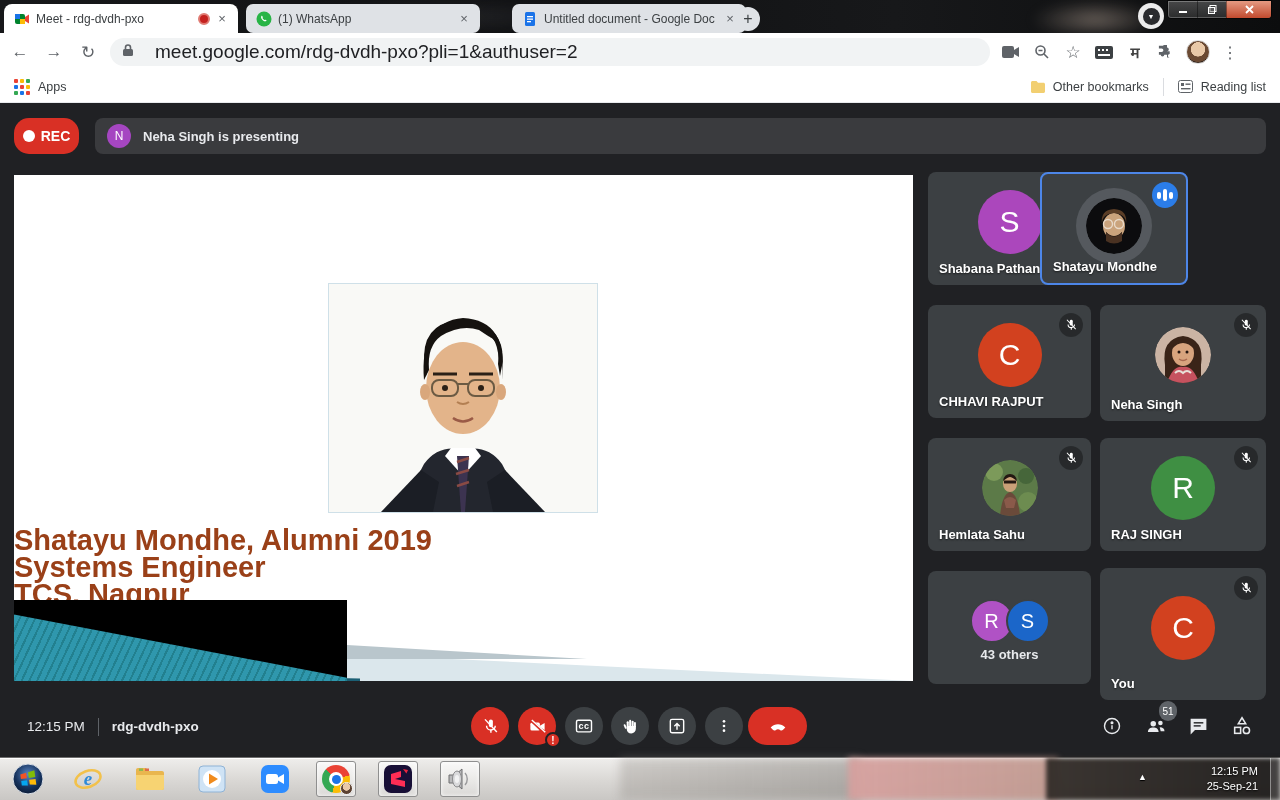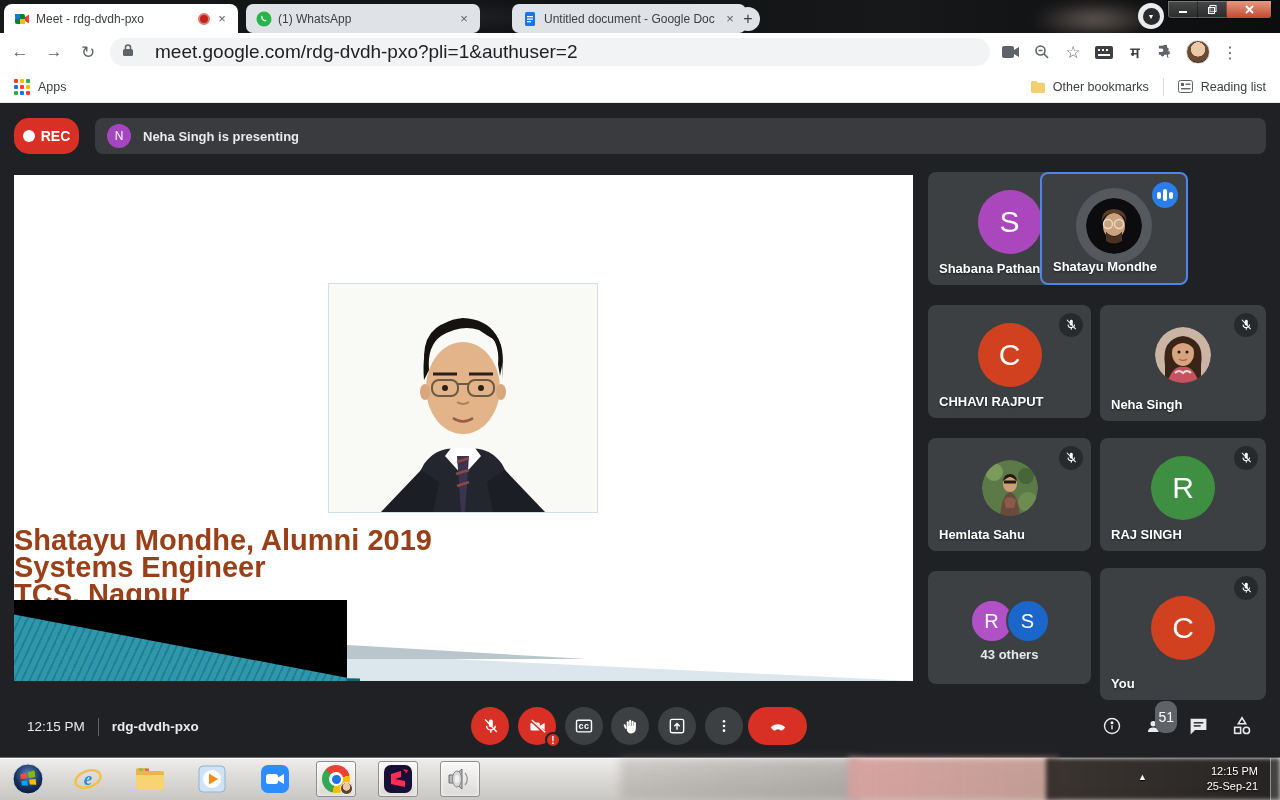--- a/index.html
+++ b/index.html
@@ -128,21 +128,21 @@
   #btn-mic { left:471px; } #btn-cam { left:518px; } #btn-cc { left:565px; } #btn-hand { left:611px; }
   #btn-present { left:658px; } #btn-more { left:705px; }
   #btn-end { left:748px; width:59px; border-radius:19px; }
   .cam-alert { position:absolute; right:-5px; bottom:-3px; width:16px; height:16px; border-radius:50%; background:#d93025;
                border:2px solid #202124; color:#fff; font-size:10px; font-weight:bold;
                display:flex; align-items:center; justify-content:center; }
   .cc-label { position:absolute; color:#fff; font-size:9px; font-weight:bold; letter-spacing:.5px; }
   .ricon { position:absolute; top:14px; width:34px; height:34px; display:flex; align-items:center; justify-content:center; }
   #ric-info { left:1095px; } #ric-people { left:1139px; } #ric-chat { left:1181px; } #ric-act { left:1225px; }
   .count-badge { position:absolute; top:-8px; right:-4px; min-width:18px; height:18px; border-radius:9px; background:#5f6368;
-                 color:#fff; font-size:14px; display:flex; align-items:center; justify-content:center; padding:16px 3px; }
+                 color:#fff; font-size:10px; display:flex; align-items:center; justify-content:center; padding:10px 3px; }
 
   
   #taskbar { position:absolute; left:0; top:758px; width:1280px; height:42px;
              background:linear-gradient(#efeeec,#d9d7d4 55%,#c9c7c4); box-shadow:inset 0 1px 0 #fff, 0 -1px 0 #6e6e6e; }
   .tb-blob { position:absolute; top:0; height:42px; filter:blur(5px); }
   .tbb-pink { left:848px; width:210px; background:linear-gradient(90deg, rgba(214,160,158,.95), rgba(190,150,140,.9)); filter:blur(3px); }
   .tbb-dark { left:1046px; width:234px; background:linear-gradient(90deg, rgba(52,46,42,.96), rgba(30,28,27,.96)); filter:blur(2px); }
   .tbb-mid  { left:620px; width:240px; background:linear-gradient(90deg, rgba(150,145,140,.35), rgba(120,115,110,.45)); }
   .task-ic { position:absolute; top:3px; width:40px; height:36px; display:flex; align-items:center; justify-content:center; }
   .task-ic.active { background:linear-gradient(rgba(255,255,255,.65),rgba(255,255,255,.25));

